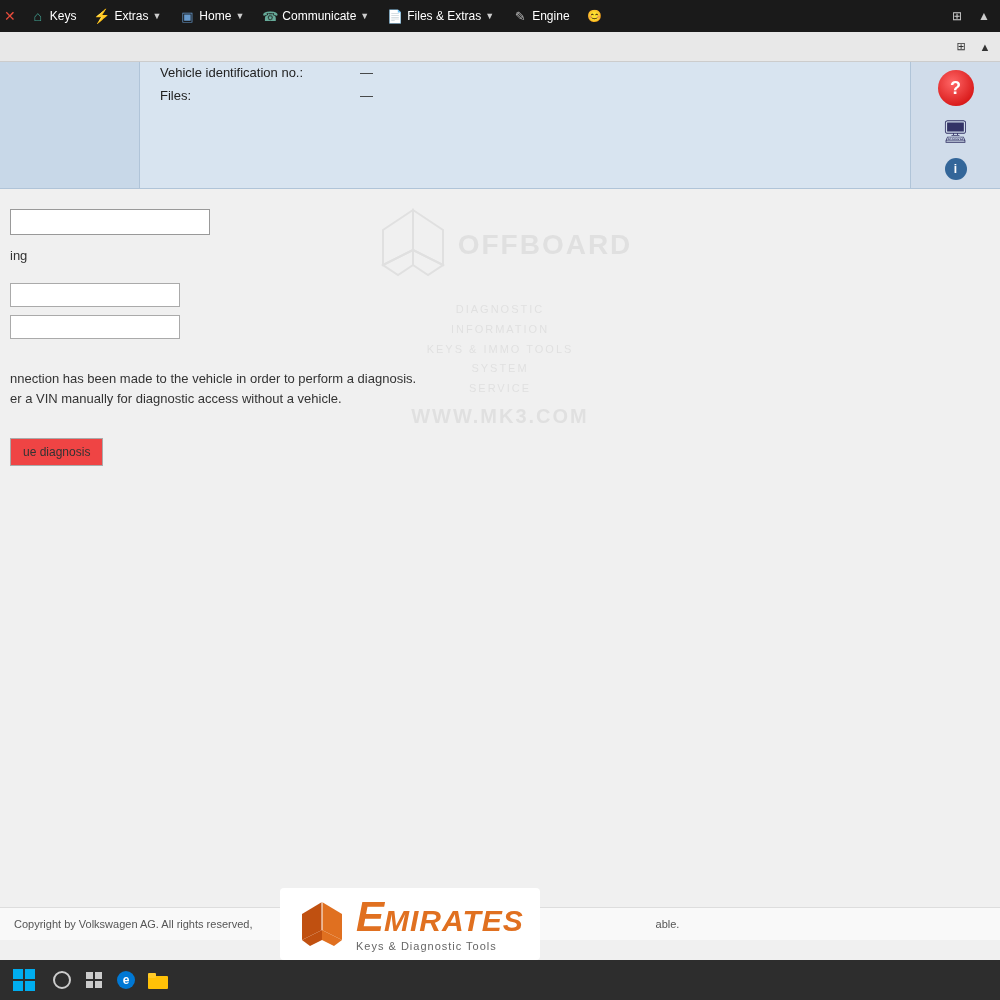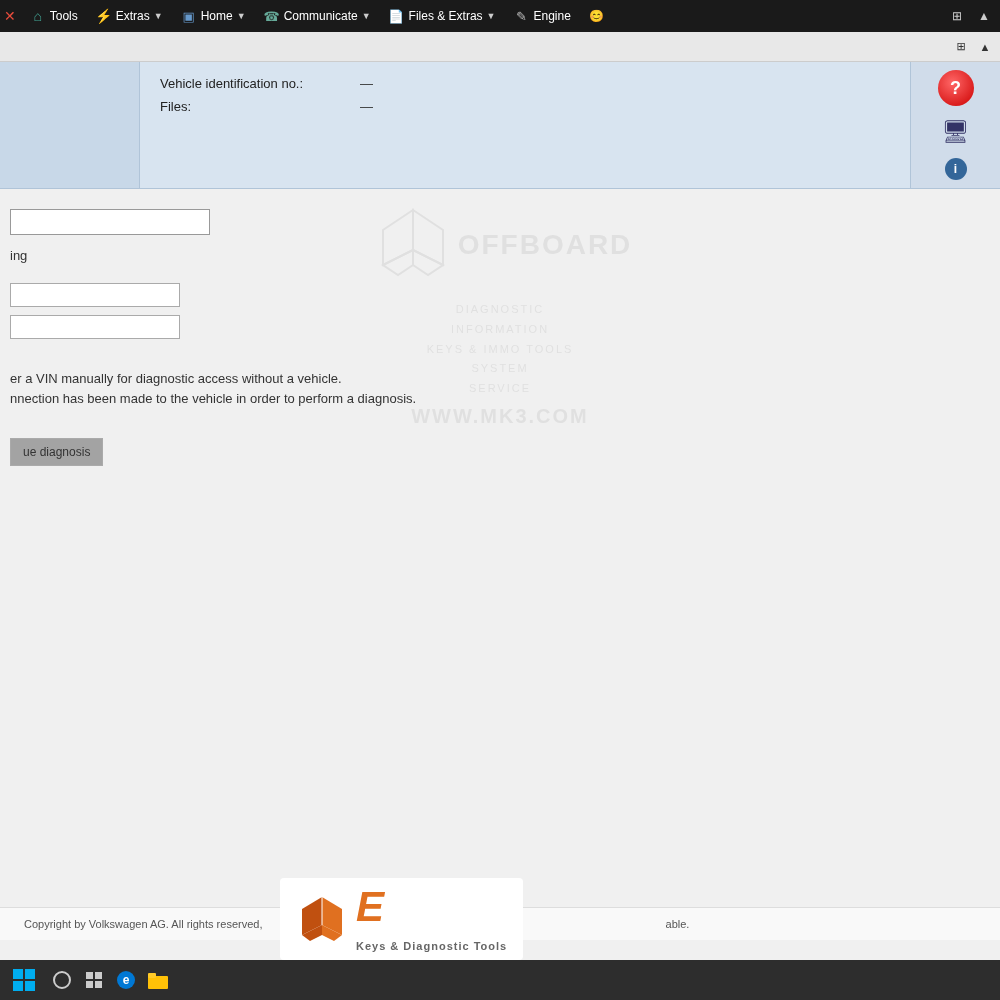--- a/index.html
+++ b/index.html
@@ -94,21 +94,21 @@
     .info-header {
       width: 100%;
       background: #d8e4f0;
       border-bottom: 1px solid #b0c4d8;
       display: flex;
       align-items: stretch;
       min-height: 80px;
     }
     .info-content {
       flex: 1;
-      padding: 14px 20px;
+      padding: 3px 20px;
     }
     .info-row {
       display: flex;
       align-items: center;
       margin-bottom: 8px;
       font-size: 13px;
       color: #222;
     }
     .info-label {
       width: 200px;
@@ -177,21 +177,21 @@
     .message-text {
       font-size: 13px;
       color: #333;
       line-height: 1.5;
     }
 
     
     .continue-btn {
       margin-top: 30px;
       padding: 6px 12px;
-      background: #a3a3a3;
+      background: #ef4444;
       border: 1px solid #aaa;
       font-size: 12px;
       cursor: pointer;
       color: #333;
     }
 
     
     .watermark {
       position: absolute;
       top: 200px;
@@ -232,21 +232,21 @@
       letter-spacing: 2px;
       margin-top: 6px;
     }
 
     
     .footer {
       position: absolute;
       bottom: 60px;
       left: 0;
       right: 0;
-      padding: 10px 24px;
+      padding: 10px 14px;
       font-size: 11px;
       color: #555;
       border-top: 1px solid #ddd;
       background: #f9f9f9;
     }
 
     
     .emirates-overlay {
       position: absolute;
       bottom: 0;
@@ -282,23 +282,22 @@
     .emirates-text {
       font-size: 30px;
       font-weight: bold;
       color: #e07020;
       font-style: italic;
       letter-spacing: 1px;
     }
     .emirates-tagline {
       font-size: 11px;
       color: #666;
-      margin-top: 12px;
+      margin-top: 2px;
       letter-spacing: 1px;
-      font-weight: bold;
     }
 
     
     .taskbar {
       position: absolute;
       bottom: 0;
       left: 0;
       right: 0;
       height: 40px;
       background: #2d2d2d;
@@ -371,21 +370,21 @@
     }
   </style>
 </head>
 <body>
 
 <div class="title-bar">
   <span class="title-bar-close">✕</span>
 
   <div class="menu-item">
     <span class="menu-icon icon-home">⌂</span>
-    <span>Tools</span>
+    <span>Keys</span>
   </div>
 
   <div class="menu-item">
     <span class="menu-icon icon-lightning">⚡</span>
     <span>Extras</span>
     <span class="menu-arrow">▼</span>
   </div>
 
   <div class="menu-item">
     <span class="menu-icon icon-view">▣</span>
@@ -482,22 +481,22 @@
     <div class="field-row">
       <input class="field-input" type="text" value="" style="">
     </div>
     <div class="field-row">
       <input class="field-input" type="text" value="" style="">
     </div>
   </div>
 
   
   <div class="message-section">
+    <p class="message-text">nnection has been made to the vehicle in order to perform a diagnosis.</p>
     <p class="message-text">er a VIN manually for diagnostic access without a vehicle.</p>
-    <p class="message-text">nnection has been made to the vehicle in order to perform a diagnosis.</p>
   </div>
 
   
   <button class="continue-btn">ue diagnosis</button>
 </div>
 
 <div class="footer">
   <span>Copyright by Volkswagen AG. All rights reserved,</span>
   <span style="margin-left:400px;">able.</span>
 </div>
@@ -509,20 +508,21 @@
       <svg width="52" height="52" viewBox="0 0 52 52">
         <polygon points="26,4 46,16 46,42 26,32" fill="#e07020"></polygon>
         <polygon points="26,4 6,16 6,42 26,32" fill="#c05010"></polygon>
         <line x1="26" y1="4" x2="26" y2="32" stroke="#fff" stroke-width="1"></line>
         <polygon points="26,32 46,42 38,48 26,42" fill="#e07020"></polygon>
         <polygon points="26,32 6,42 14,48 26,42" fill="#c05010"></polygon>
       </svg>
       <div>
         <div style="display:flex; align-items:baseline; gap:0;">
           <span class="emirates-e">E</span>
+          <span class="emirates-text">MIRATES</span>
         </div>
         <div class="emirates-tagline">Keys &amp; Diagnostic Tools</div>
       </div>
     </div>
   </div>
 </div>
 
 <div class="taskbar">
   <div class="taskbar-start">
     <svg width="24" height="24" viewBox="0 0 24 24">

